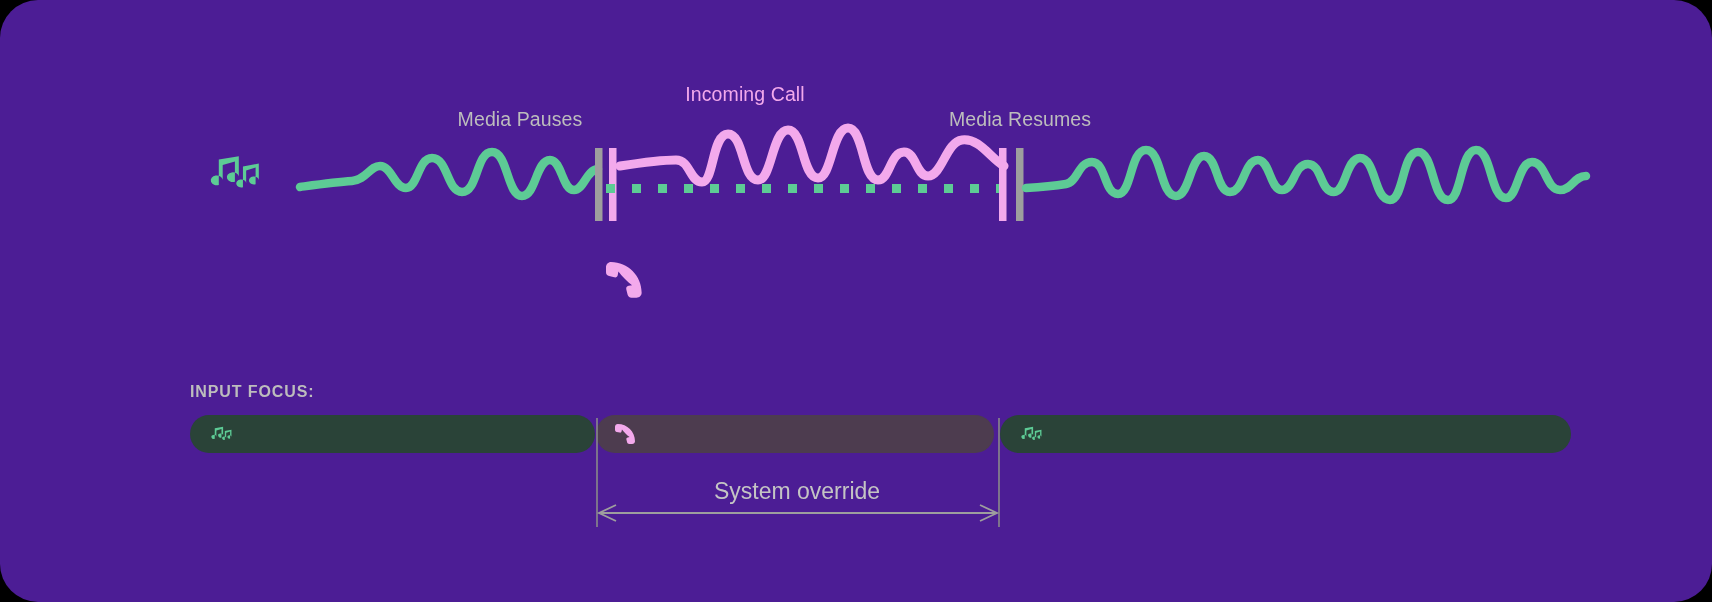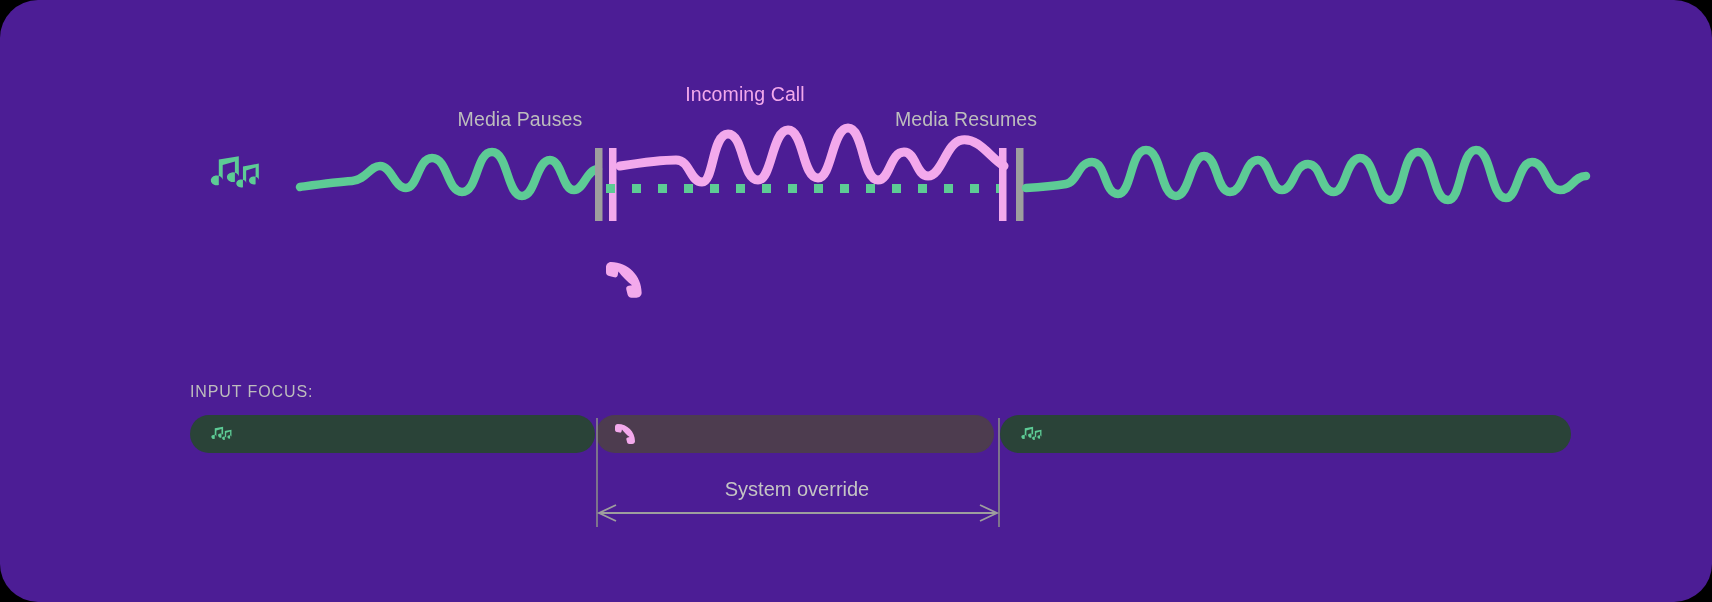--- a/index.html
+++ b/index.html
@@ -17,43 +17,43 @@
   
   .lbl{
     position:absolute;white-space:nowrap;
     font-size:19.5px;letter-spacing:.1px;
   }
   .lbl.grey{color:#bdbdbd;}
   .lbl.pink{color:#f3a9ec;}
 
   #label-incoming-call{left:745px;top:83px;transform:translateX(-50%);}
   #label-media-pauses{left:520px;top:108px;transform:translateX(-50%);}
-  #label-media-resumes{left:966px;top:108px;transform:translateX(-50%);text-align:right;}
+  #label-media-resumes{left:1020px;top:108px;transform:translateX(-50%);text-align:right;}
 
   
   .stage{position:absolute;left:0;top:0;width:1712px;height:602px;}
   .stage svg{position:absolute;left:0;top:0;}
 
   
   #input-focus-label{
     position:absolute;left:190px;top:383px;
-    color:#bdbdbd;font-size:16px;font-weight:normal;letter-spacing:.9px;
+    color:#bdbdbd;font-size:16px;font-weight:bold;letter-spacing:.9px;
   }
   .pill{
     position:absolute;height:38px;border-radius:19px;
     display:flex;align-items:center;
   }
   .pill .glyph{margin-left:19px;display:block;line-height:0;}
   #focus-pill-media-left{left:190px;top:415px;width:405px;background:#2a4338;}
   #focus-pill-call{left:596px;top:415px;width:398px;background:#4d3c4f;}
   #focus-pill-media-right{left:1000px;top:415px;width:571px;background:#2a4338;}
 
   #override-caption{
     position:absolute;left:797px;top:478px;transform:translateX(-50%);
-    color:#c4c4c4;font-size:20px;white-space:nowrap;
+    color:#c4c4c4;font-size:23px;white-space:nowrap;
   }
 </style>
 </head>
 <body>
 
 <div class="card">
 
   <div class="lbl pink" id="label-incoming-call">Incoming Call</div>
   <div class="lbl grey" id="label-media-pauses">Media Pauses</div>
   <div class="lbl grey" id="label-media-resumes">Media Resumes</div>

